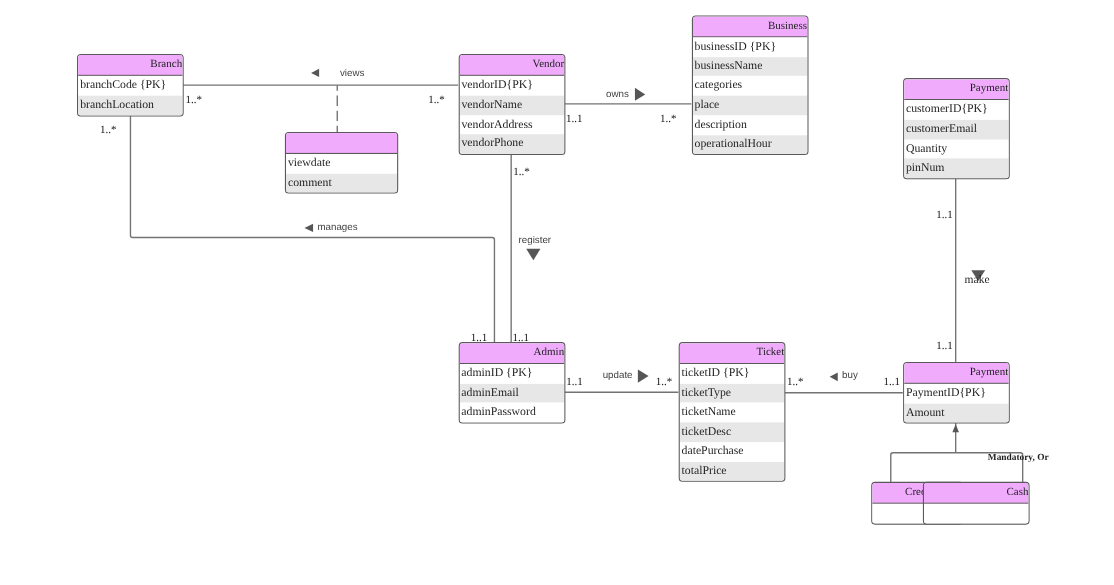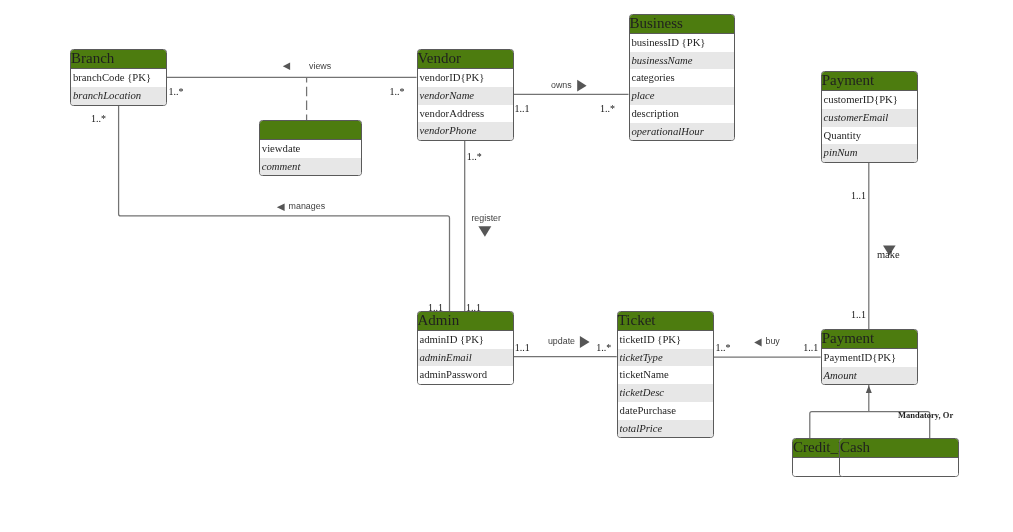--- a/index.html
+++ b/index.html
@@ -1,25 +1,25 @@
 <!DOCTYPE html>
 <html><head>
 <meta charset="utf-8">
 <title>Class Diagram</title>
 <style>
   html,body{margin:0;padding:0;background:#ffffff;}
   #canvas{position:relative;width:1013px;height:532px;background:#ffffff;overflow:hidden;
           font-family:"Liberation Serif",serif;-webkit-font-smoothing:antialiased;}
   .cls{position:absolute;box-sizing:border-box;border:1.25px solid #5a5a5a;border-radius:3.5px;
        background:#ffffff;overflow:hidden;}
-  .cls .hdr{height:18.9px;line-height:17.8px;text-align:left;font-size:15px;color:#1f1f1f;
-            border-bottom:1.3px solid #5a5a5a;box-sizing:border-box;background:#4d7c0f;}
+  .cls .hdr{height:18.9px;line-height:17.8px;text-align:right;font-size:10px;color:#1f1f1f;
+            border-bottom:1.3px solid #5a5a5a;box-sizing:border-box;background:#f0abfc;}
   .cls .attr{height:17.72px;line-height:17.5px;font-size:10.7px;color:#1f1f1f;padding-left:1.9px;
              box-sizing:border-box;white-space:nowrap;background:#ffffff;}
-  .cls .attr.alt{background:#e7e7e7;font-style:italic;}
+  .cls .attr.alt{background:#e7e7e7;}
   svg#wires{position:absolute;left:0;top:0;width:1013px;height:532px;overflow:visible;}
   .lbl{position:absolute;font-family:"Liberation Sans",sans-serif;font-size:8.9px;color:#3f3f3f;
        white-space:nowrap;line-height:1;}
   .mult{position:absolute;font-family:"Liberation Serif",serif;font-size:10px;color:#141414;
         white-space:nowrap;line-height:1;}
   .slbl{position:absolute;font-family:"Liberation Serif",serif;font-size:8.5px;color:#1f1f1f;
         white-space:nowrap;font-weight:700;line-height:1;margin-top:13px;}
 </style>
 </head>
 <body>
@@ -102,21 +102,21 @@
     </div>
     <div class="cls" style="left:820.7px;top:329px;width:96.9px">
       <div class="hdr">Payment</div>
       <div class="attr">PaymentID{PK}</div>
       <div class="attr alt">Amount</div>
     </div>
     <div class="cls" style="left:792px;top:438.3px;width:84px">
       <div class="hdr">Credit_Debit</div>
       <div class="attr"></div>
     </div>
-    <div class="cls" style="left:839px;top:438.3px;width:120px">
+    <div class="cls" style="left:839px;top:438.3px;width:97.0px">
       <div class="hdr">Cash</div>
       <div class="attr"></div>
     </div>
   </div>
 
   <div id="labels">
     <div class="lbl" style="left:309px;top:62.3px">views</div>
     <div class="lbl" style="left:288.6px;top:202.0px">manages</div>
     <div class="lbl" style="left:471.4px;top:213.7px">register</div>
     <div class="lbl" style="left:551px;top:80.5px">owns</div>

